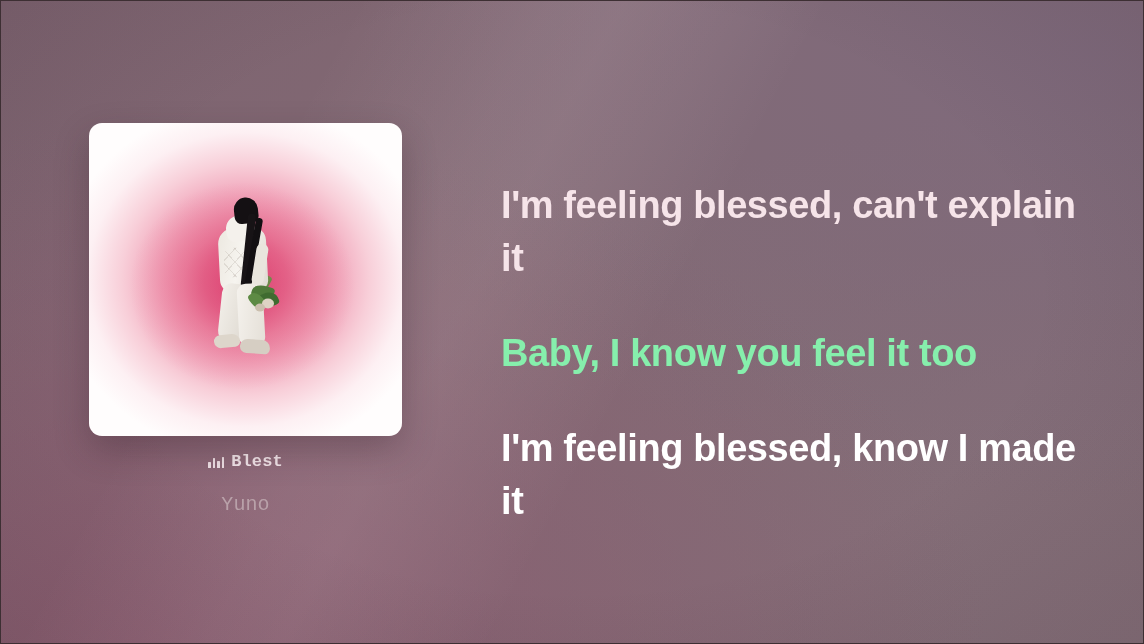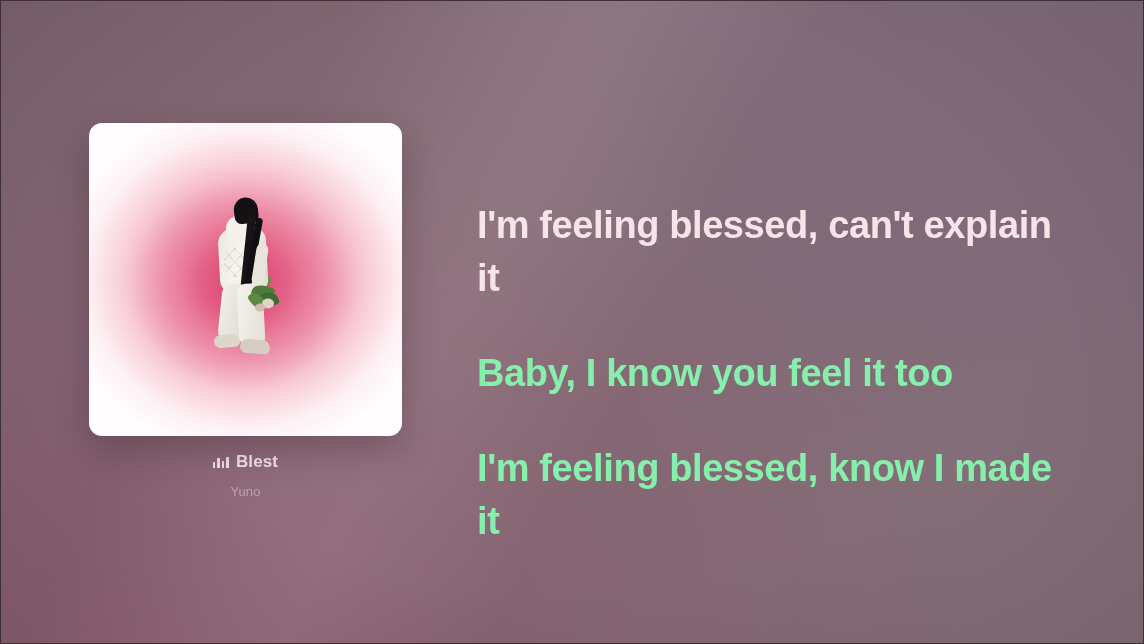--- a/index.html
+++ b/index.html
@@ -47,20 +47,21 @@
         rgba(0,0,0,0) 52%,
         rgba(40,24,32,0.16) 100%);
   }
 
   
   .left-pane {
     position: absolute;
     left: 88px;
     top: 122px;
     width: 313px;
+    font-family: Liberation Mono, monospace;
   }
 
   .artwork {
     position: relative;
     width: 313px;
     height: 313px;
     border-radius: 13px;
     overflow: hidden;
     box-shadow: 0 14px 34px rgba(48,26,36,0.30);
     background:
@@ -114,47 +115,46 @@
   .eq-icon span:nth-child(4) { height: 11px; }
 
   .track-title {
     font-size: 17px;
     font-weight: 600;
     color: #f3e6ea;
     letter-spacing: 0.1px;
     white-space: nowrap;
   }
   .track-artist {
-    margin-top: 12px;
-    font-size: 13px;
+    margin-top: 22px;
+    font-size: 20px;
     font-weight: 400;
     color: #b9a1a9;
     letter-spacing: 0.1px;
   }
 
   
   .lyrics-pane {
     position: absolute;
-    left: 476px;
+    left: 500px;
     top: 178px;
     width: 580px;
-    margin-top: 20px;
   }
   .lyric-line {
     font-weight: 700;
     font-size: 38px;
     line-height: 53px;
     letter-spacing: -0.4px;
     margin: 0 0 42px 0;
   }
   .lyric-line:last-child { margin-bottom: 0; }
 
   .lyric-line.past    { color: #f6e4e9; }
   .lyric-line.active  { color: #86efac; }
-  .lyric-line.upcoming{ color: #86efac; }
+  .lyric-line.upcoming{ color: #ffffff; }
 </style>
 </head>
 <body>
 
 <div id="now-playing-screen">
 
   <div class="bg-layer bg-base"></div>
   <div class="bg-layer bg-sheen"></div>
   <div class="bg-layer bg-vignette"></div>
 

